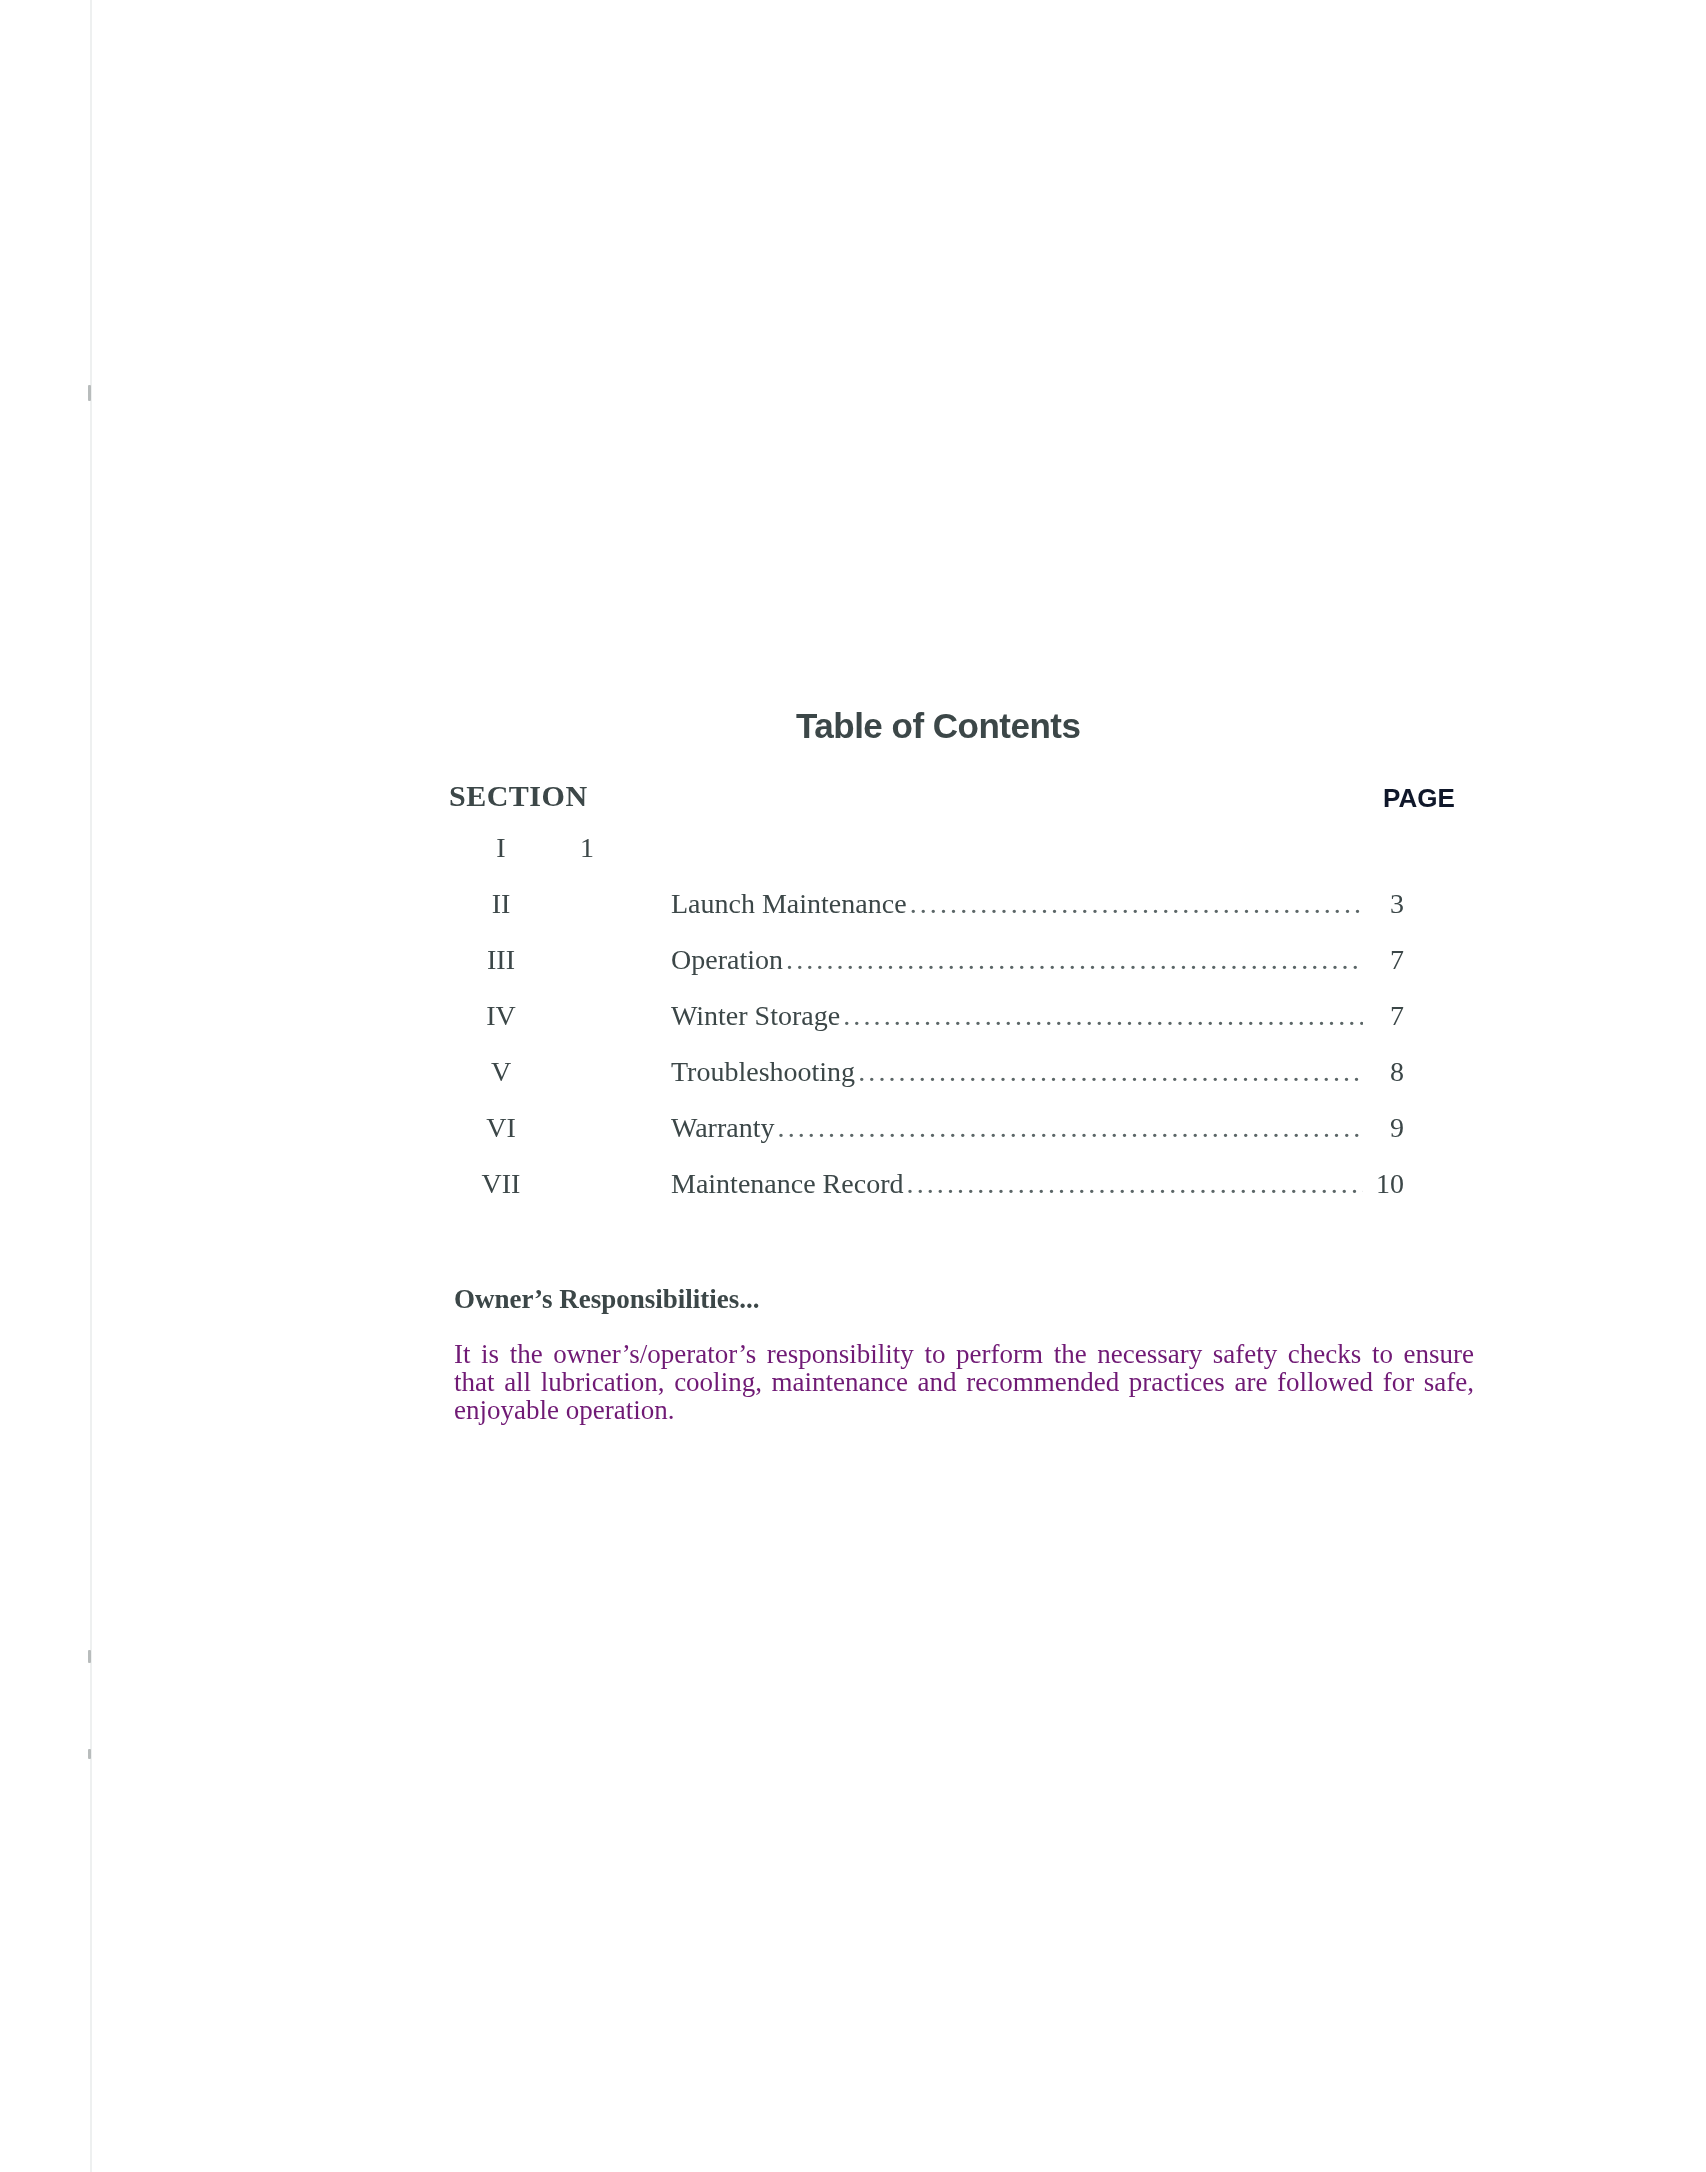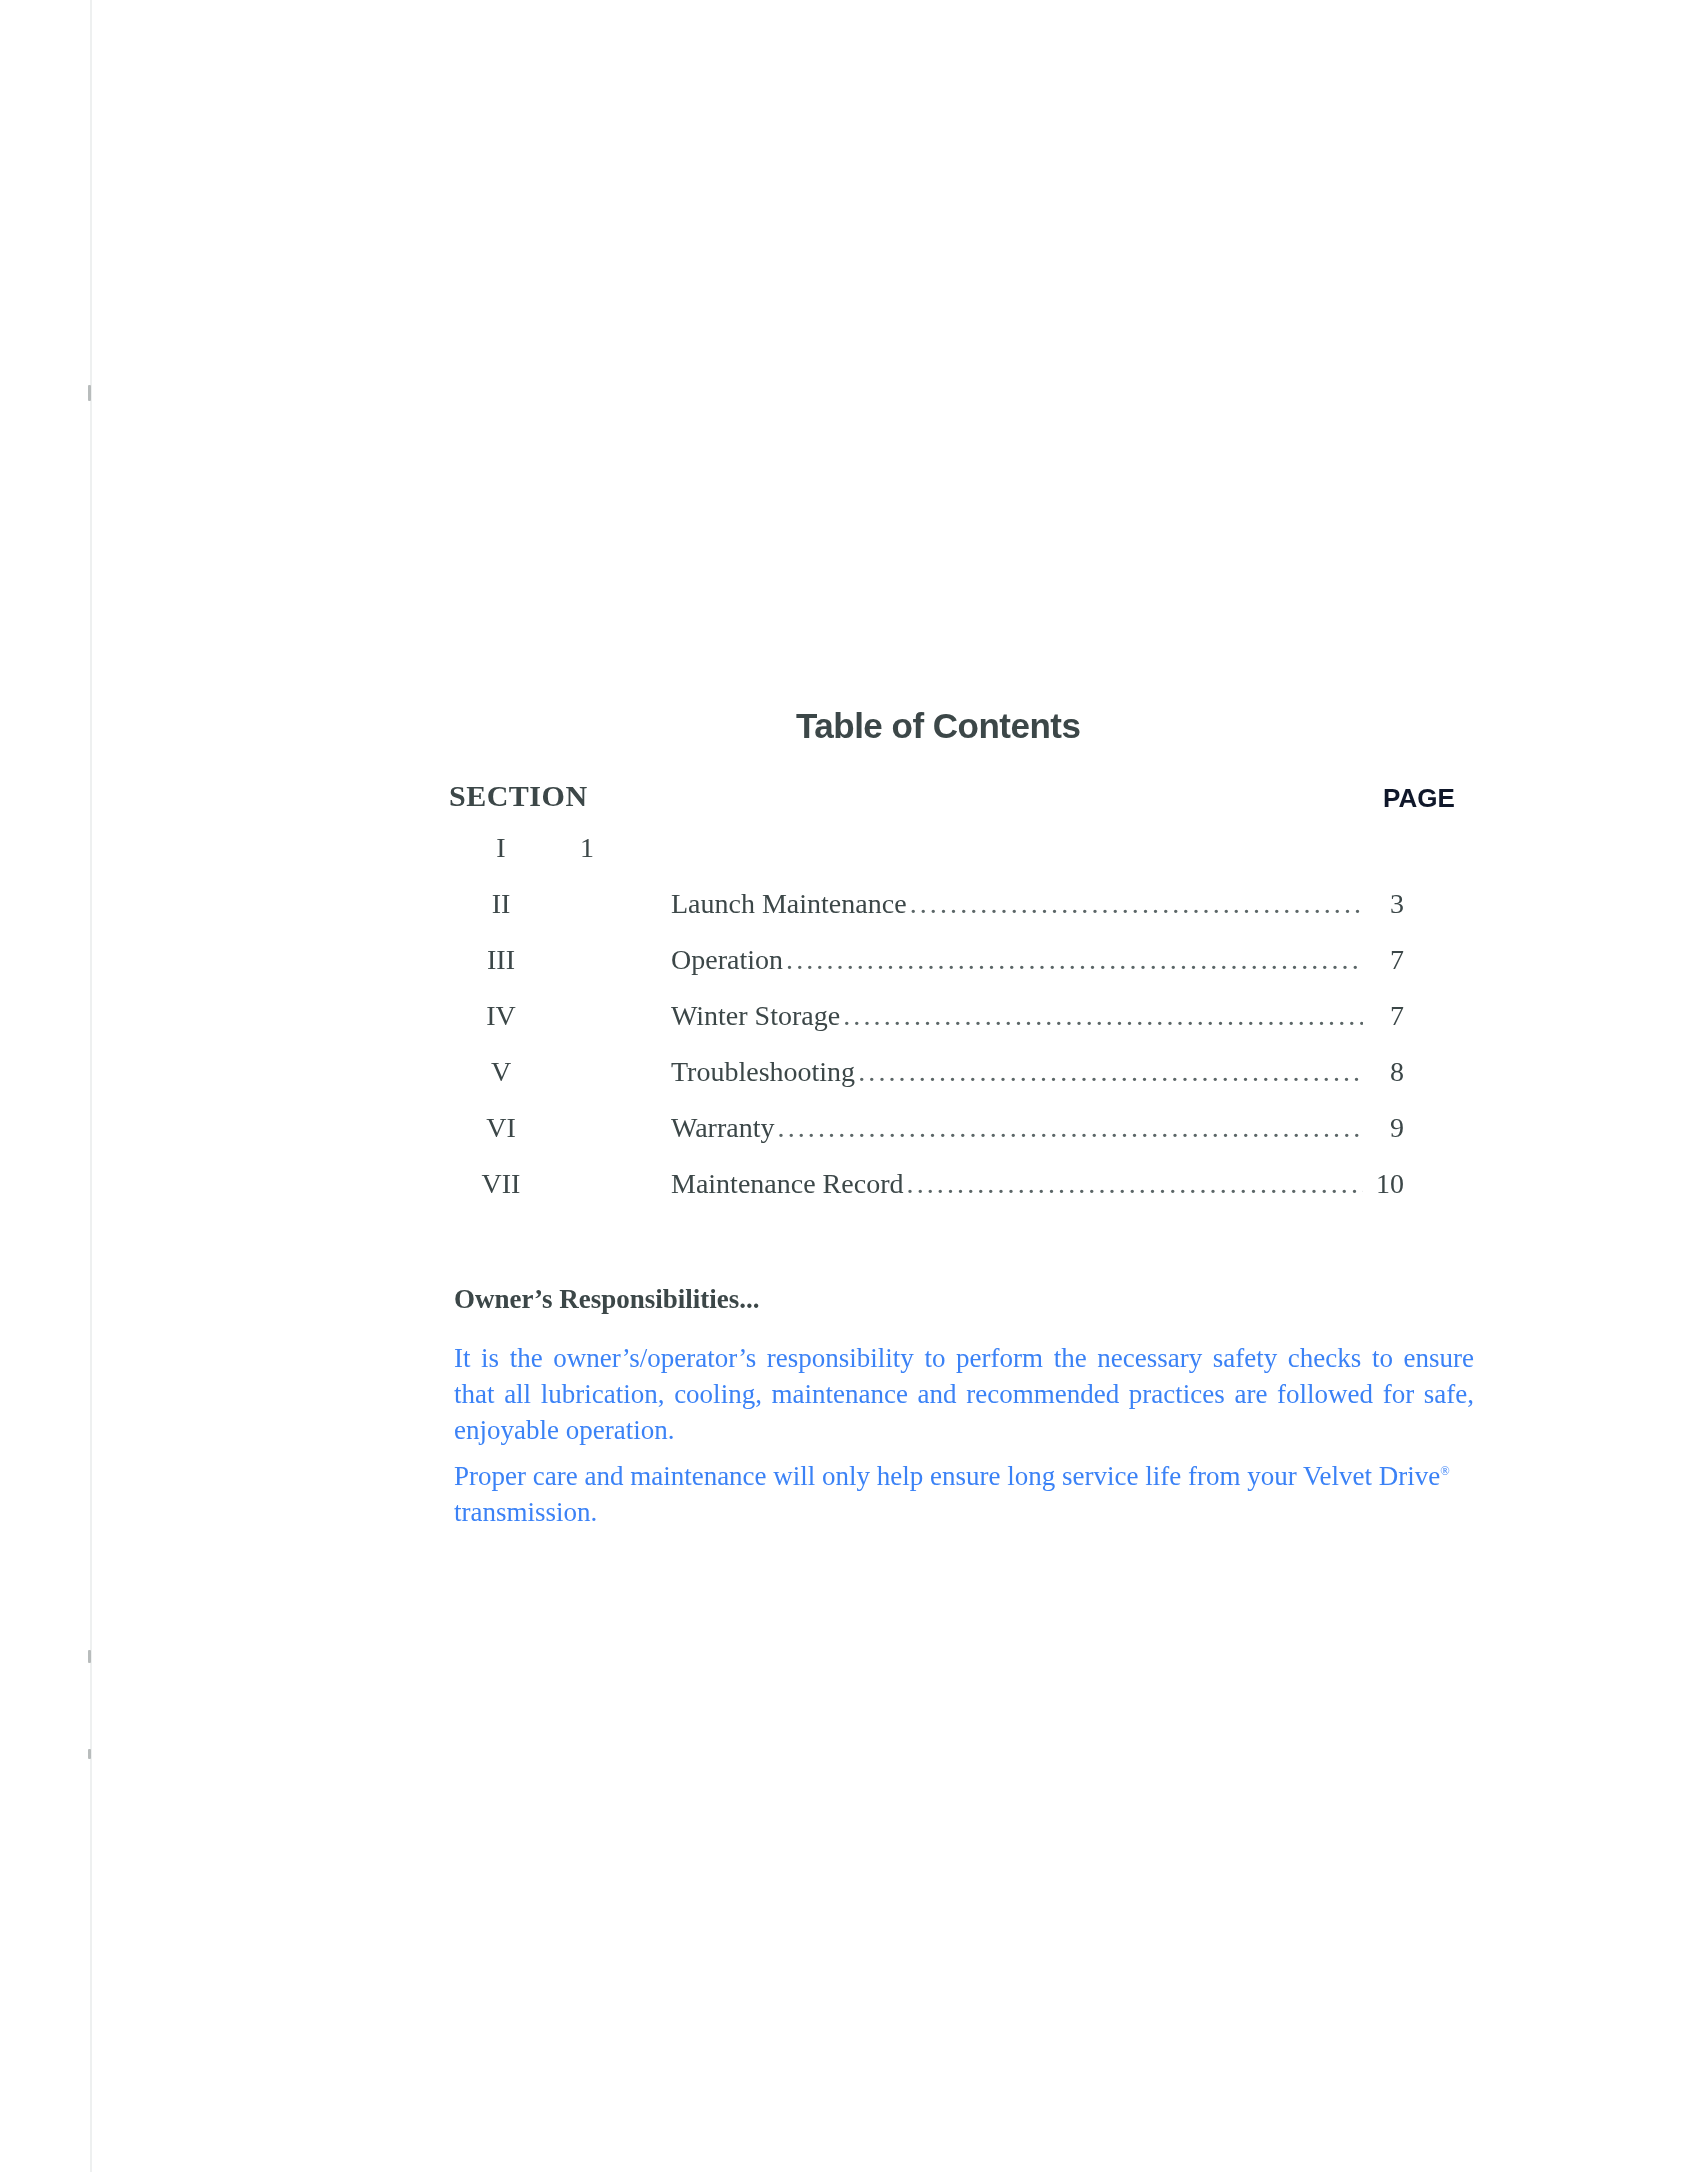--- a/index.html
+++ b/index.html
@@ -127,22 +127,22 @@
       font-size: 27px;
       color: #3c4748;
     }
     .resp-para {
       position: absolute;
       left: 454px;
       width: 1020px;
       margin: 0;
       font-family: "Liberation Serif", serif;
       font-size: 27px;
-      line-height: 36px;
-      color: #3b82f6;
+      line-height: 28px;
+      color: #701a75;
       text-align: justify;
     }
     .resp-para-1 { top: 1326px; }
     .resp-para-2 { top: 1439px; text-align: left; }
     sup.reg {
       font-size: 12.5px;
       vertical-align: super;
     }
   </style>
 </head>
@@ -212,16 +212,15 @@
         <span class="toc-dots"></span>
       </span>
       <span class="toc-page">10</span>
     </li>
   </ul>
 
   <div class="resp-head">Owner’s Responsibilities...</div>
 
   <p class="resp-para resp-para-1">It is the owner’s/operator’s responsibility to perform the necessary safety checks to ensure that all lubrication, cooling, maintenance and recommended practices are followed for safe, enjoyable operation.</p>
 
-  <p class="resp-para resp-para-2"><span>Proper care and maintenance will only help ensure long service life from your Velvet Drive</span><sup class="reg">®</sup><span> transmission.</span></p>
 
 </div>
 
 
 </body></html>

